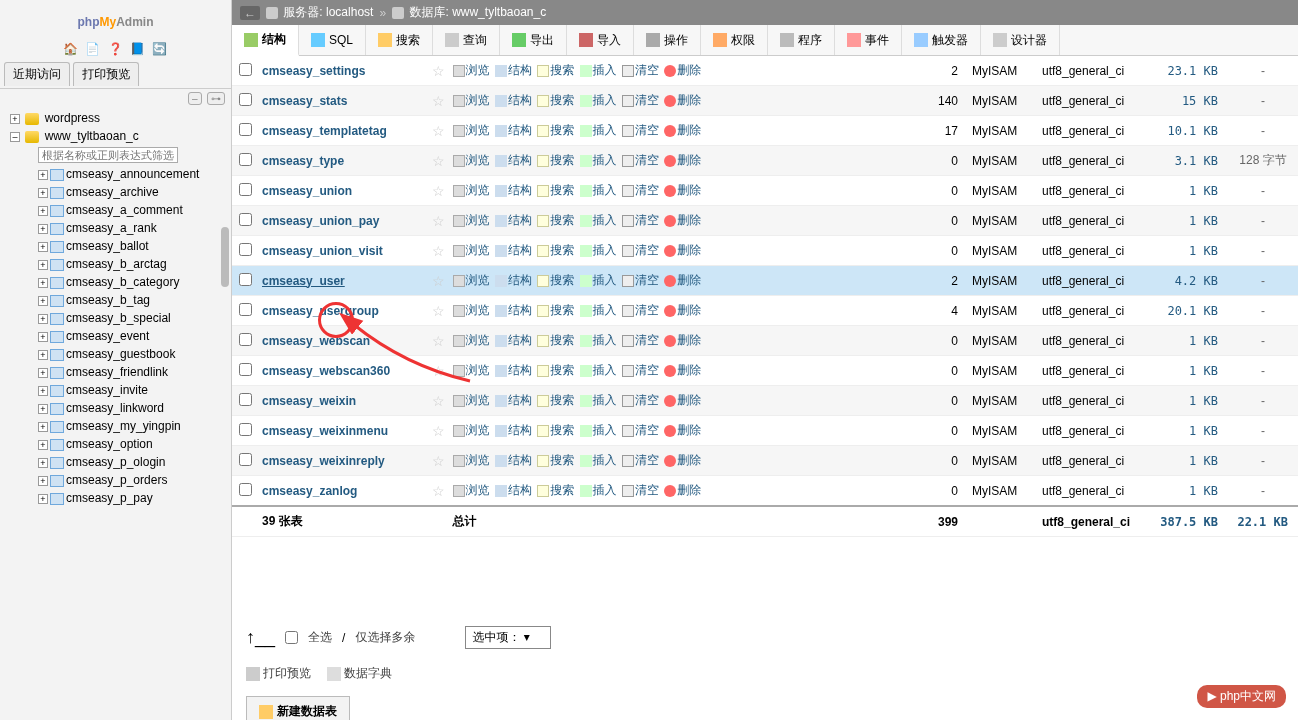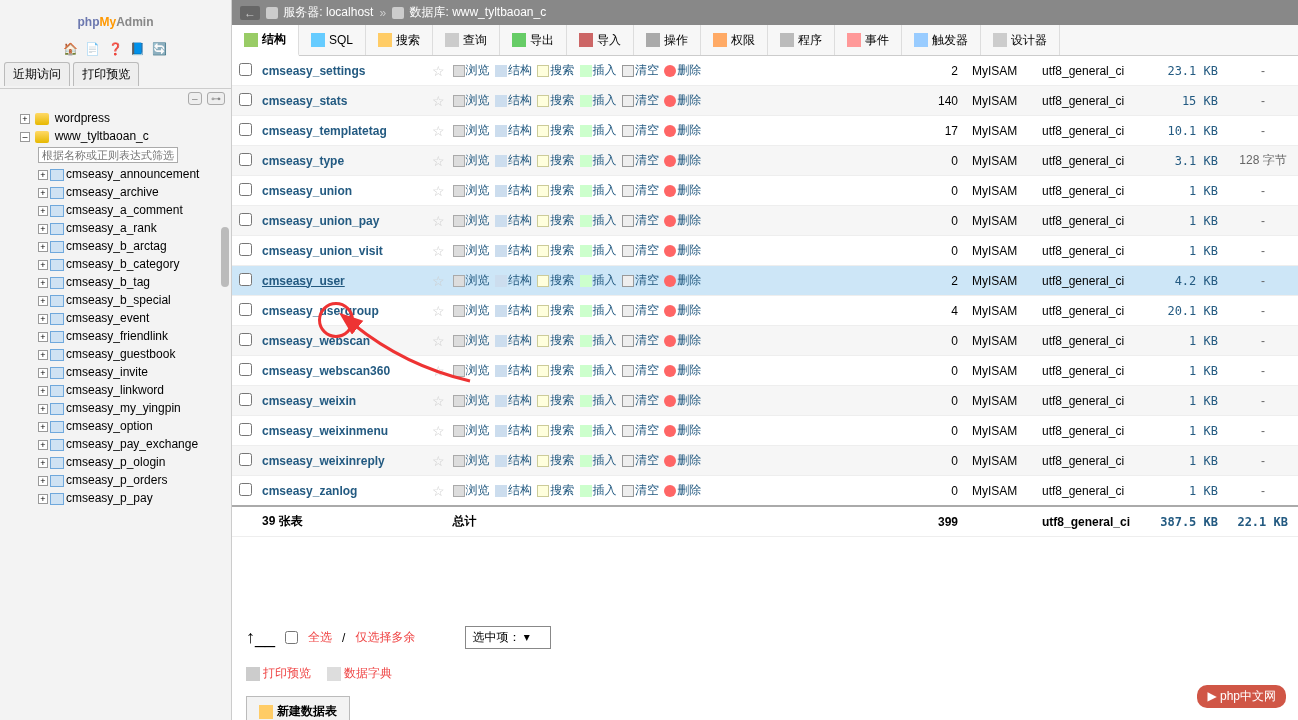--- a/index.html
+++ b/index.html
@@ -11,21 +11,21 @@
 .logo-my { color: #ff9800; }
 .logo-admin { color: #888; }
 .top-icons { text-align: center; padding: 4px; }
 .top-icons span { margin: 0 2px; cursor: pointer; }
 .recent-tabs { border-bottom: 1px solid #ccc; padding: 2px 4px; }
 .recent-tabs span { display: inline-block; border: 1px solid #bbb; border-bottom: none; padding: 3px 8px; background: #eee; border-radius: 3px 3px 0 0; }
 .collapse-ctrl { text-align: right; padding: 2px 6px; color: #888; }
 .collapse-ctrl span { border: 1px solid #aaa; border-radius: 3px; padding: 0 3px; margin-left: 2px; background: #eee; font-size: 10px; }
 .tree { padding: 2px 0; height: 580px; overflow-y: auto; position: relative; }
 .tree-node { padding: 2px 4px; white-space: nowrap; }
-.tree-node.l0 { padding-left: 20px; }
+.tree-node.l0 { padding-left: 10px; }
 .tree-node.l2 { padding-left: 38px; font-weight: normal; }
 .tree-toggle { display: inline-block; width: 10px; height: 10px; border: 1px solid #999; text-align: center; line-height: 8px; font-size: 9px; background: #fff; margin-right: 2px; }
 .tree-icon { display: inline-block; width: 14px; height: 12px; margin-right: 2px; vertical-align: middle; }
 .db-icon { background: linear-gradient(#ffd966,#e6b800); border-radius: 2px; }
 .tbl-icon { background: #cfe2f3; border: 1px solid #6fa8dc; }
 .new-icon { color: #090; font-weight: bold; }
 .filter-box { width: 140px; margin: 2px 0 2px 38px; border: 1px solid #aaa; padding: 1px 3px; font-size: 11px; color: #888; }
 .scrollbar-fake { position: absolute; right: 2px; top: 120px; width: 8px; height: 60px; background: #bbb; border-radius: 4px; }
 
 #right-panel { position: absolute; left: 232px; top: 0; right: 0; height: 720px; background: #fff; overflow: hidden; }
@@ -58,21 +58,21 @@
 .ic-empty{background:#eee;border:1px solid #999;}
 .ic-drop{background:#f66;border-radius:50%;}
 .numcol{ text-align:right; padding-right:10px !important; }
 .sizecol{ text-align:right; color:#235a81; font-family:monospace; padding-right:10px !important;}
 .dashcol{ text-align:center; color:#666;}
 tr.totals td{ border-top:2px solid #aaa; font-weight:bold;}
 
 .footer-row{ padding:10px 14px; display:flex; align-items:center; gap:10px;}
 .arrow-up{ font-size:18px;}
 .sel-dropdown{ border:1px solid #888; padding:2px 20px 2px 6px; background:#fff;}
-.link{ color:#ef4444; cursor:pointer;text-align:right;}
+.link{ color:#404040; cursor:pointer;text-align:right;}
 
 .bottom-actions{ padding:6px 14px; display:flex; gap:16px; align-items:center;}
 .bottom-actions .ic{width:14px;height:14px;display:inline-block;vertical-align:middle;margin-right:3px;}
 .ic-print{background:#ccc;}
 .ic-dict{background:#ddd;}
 
 .new-table-box{ margin:8px 14px; display:inline-block; border:1px solid #bbb; padding:6px 12px; background:#f3f3f3;}
 .new-table-box .ic{width:14px;height:14px;display:inline-block;background:#fc6;vertical-align:middle;margin-right:4px;}
 
 .watermark{ position:absolute; right:12px; bottom:12px; background:#c43; color:#fff; padding:3px 10px; border-radius:10px; font-size:12px; opacity:.9;}
@@ -114,32 +114,32 @@
       <span class="tree-toggle">–</span>
       <span class="tree-icon db-icon"></span>
       <span>www_tyltbaoan_c</span>
     </div>
     <input class="filter-box" placeholder="根据名称或正则表达式筛选" style="">
     <div id="tree-tables">
         <div class="tree-node l2"><span class="tree-toggle">+</span><span class="tree-icon tbl-icon"></span><span>cmseasy_announcement</span></div>
         <div class="tree-node l2"><span class="tree-toggle">+</span><span class="tree-icon tbl-icon"></span><span>cmseasy_archive</span></div>
         <div class="tree-node l2"><span class="tree-toggle">+</span><span class="tree-icon tbl-icon"></span><span>cmseasy_a_comment</span></div>
         <div class="tree-node l2"><span class="tree-toggle">+</span><span class="tree-icon tbl-icon"></span><span>cmseasy_a_rank</span></div>
+        <div class="tree-node l2"><span class="tree-toggle">+</span><span class="tree-icon tbl-icon"></span><span>cmseasy_ballot</span></div>
         <div class="tree-node l2"><span class="tree-toggle">+</span><span class="tree-icon tbl-icon"></span><span>cmseasy_b_arctag</span></div>
         <div class="tree-node l2"><span class="tree-toggle">+</span><span class="tree-icon tbl-icon"></span><span>cmseasy_b_category</span></div>
         <div class="tree-node l2"><span class="tree-toggle">+</span><span class="tree-icon tbl-icon"></span><span>cmseasy_b_tag</span></div>
         <div class="tree-node l2"><span class="tree-toggle">+</span><span class="tree-icon tbl-icon"></span><span>cmseasy_b_special</span></div>
         <div class="tree-node l2"><span class="tree-toggle">+</span><span class="tree-icon tbl-icon"></span><span>cmseasy_event</span></div>
+        <div class="tree-node l2"><span class="tree-toggle">+</span><span class="tree-icon tbl-icon"></span><span>cmseasy_guestbook</span></div>
         <div class="tree-node l2"><span class="tree-toggle">+</span><span class="tree-icon tbl-icon"></span><span>cmseasy_friendlink</span></div>
-        <div class="tree-node l2"><span class="tree-toggle">+</span><span class="tree-icon tbl-icon"></span><span>cmseasy_guestbook</span></div>
         <div class="tree-node l2"><span class="tree-toggle">+</span><span class="tree-icon tbl-icon"></span><span>cmseasy_invite</span></div>
         <div class="tree-node l2"><span class="tree-toggle">+</span><span class="tree-icon tbl-icon"></span><span>cmseasy_linkword</span></div>
         <div class="tree-node l2"><span class="tree-toggle">+</span><span class="tree-icon tbl-icon"></span><span>cmseasy_my_yingpin</span></div>
         <div class="tree-node l2"><span class="tree-toggle">+</span><span class="tree-icon tbl-icon"></span><span>cmseasy_option</span></div>
-        <div class="tree-node l2"><span class="tree-toggle">+</span><span class="tree-icon tbl-icon"></span><span>cmseasy_pay_exchange</span></div>
         <div class="tree-node l2"><span class="tree-toggle">+</span><span class="tree-icon tbl-icon"></span><span>cmseasy_p_ologin</span></div>
         <div class="tree-node l2"><span class="tree-toggle">+</span><span class="tree-icon tbl-icon"></span><span>cmseasy_p_orders</span></div>
         <div class="tree-node l2"><span class="tree-toggle">+</span><span class="tree-icon tbl-icon"></span><span>cmseasy_p_pay</span></div>
       </div>
     <div class="scrollbar-fake"></div>
   </div>
 </div>
 
 <div id="right-panel">
   <div class="breadcrumb">

